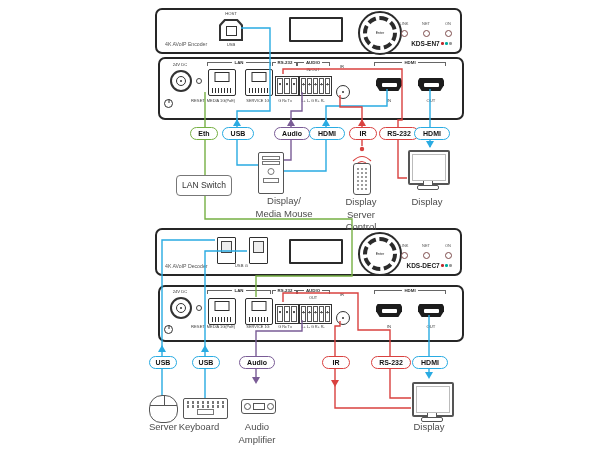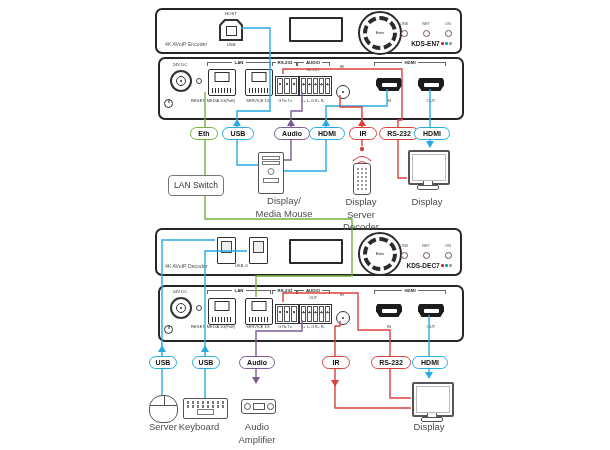--- a/index.html
+++ b/index.html
@@ -284,38 +284,38 @@
 </svg>
 
 <div class="pill" style="left: 190px; top: 127px; width: 26px; border-color: rgb(118, 176, 67);">Eth</div>
 <div class="pill" style="left: 222px; top: 127px; width: 30px; border-color: rgb(41, 171, 226);">USB</div>
 <div class="pill" style="left: 274px; top: 127px; width: 34px; border-color: rgb(122, 92, 150);">Audio</div>
 <div class="pill" style="left: 309px; top: 127px; width: 34px; border-color: rgb(41, 171, 226);">HDMI</div>
 <div class="pill" style="left: 349px; top: 127px; width: 26px; border-color: rgb(217, 65, 63);">IR</div>
 <div class="pill" style="left: 379px; top: 127px; width: 38px; border-color: rgb(217, 65, 63);">RS-232</div>
 <div class="pill" style="left: 414px; top: 127px; width: 34px; border-color: rgb(41, 171, 226);">HDMI</div>
 
-<div class="lanbox" style="left:168px;top:175px;width:54px;height:19px;line-height:19px">LAN Switch</div>
+<div class="lanbox" style="left:176px;top:175px;width:54px;height:19px;line-height:19px">LAN Switch</div>
 <div class="tower" style="left:258px;top:152px;width:24px;height:40px">
   <div class="l1" style="top:3px"></div>
     <div class="l2" style="top:8px"></div>
     <div class="cir"></div>
     <div class="slot"></div>
 </div>
 <div class="devlabel" style="left:246px;top:195px;width:76px">
   <div>Display/</div>
     <div>Media Mouse</div>
 </div>
 <div class="remote" style="left:353px;top:163px;width:16px;height:30px">
     <div class="keys"></div>
   </div>
 <div class="devlabel" style="left:326px;top:196px;width:70px">
   <div>Display</div>
     <div>Server</div>
-    <div>Decoder</div>
+    <div>Control</div>
 </div>
 <div class="screenbox" style="left:408px;top:150px;width:38px;height:31px">
     <div class="in"></div>
   </div>
 <div class="neck" style="left:423px;top:181px;width:8px;height:4px"></div>
 <div class="base" style="left:417px;top:185px;width:20px;height:3px"></div>
 <div class="devlabel" style="left:397px;top:196px;width:60px">Display</div>
 
 <div class="pill" style="left: 149px; top: 356px; width: 26px; border-color: rgb(41, 171, 226);">USB</div>
 <div class="pill" style="left: 192px; top: 356px; width: 26px; border-color: rgb(41, 171, 226);">USB</div>

